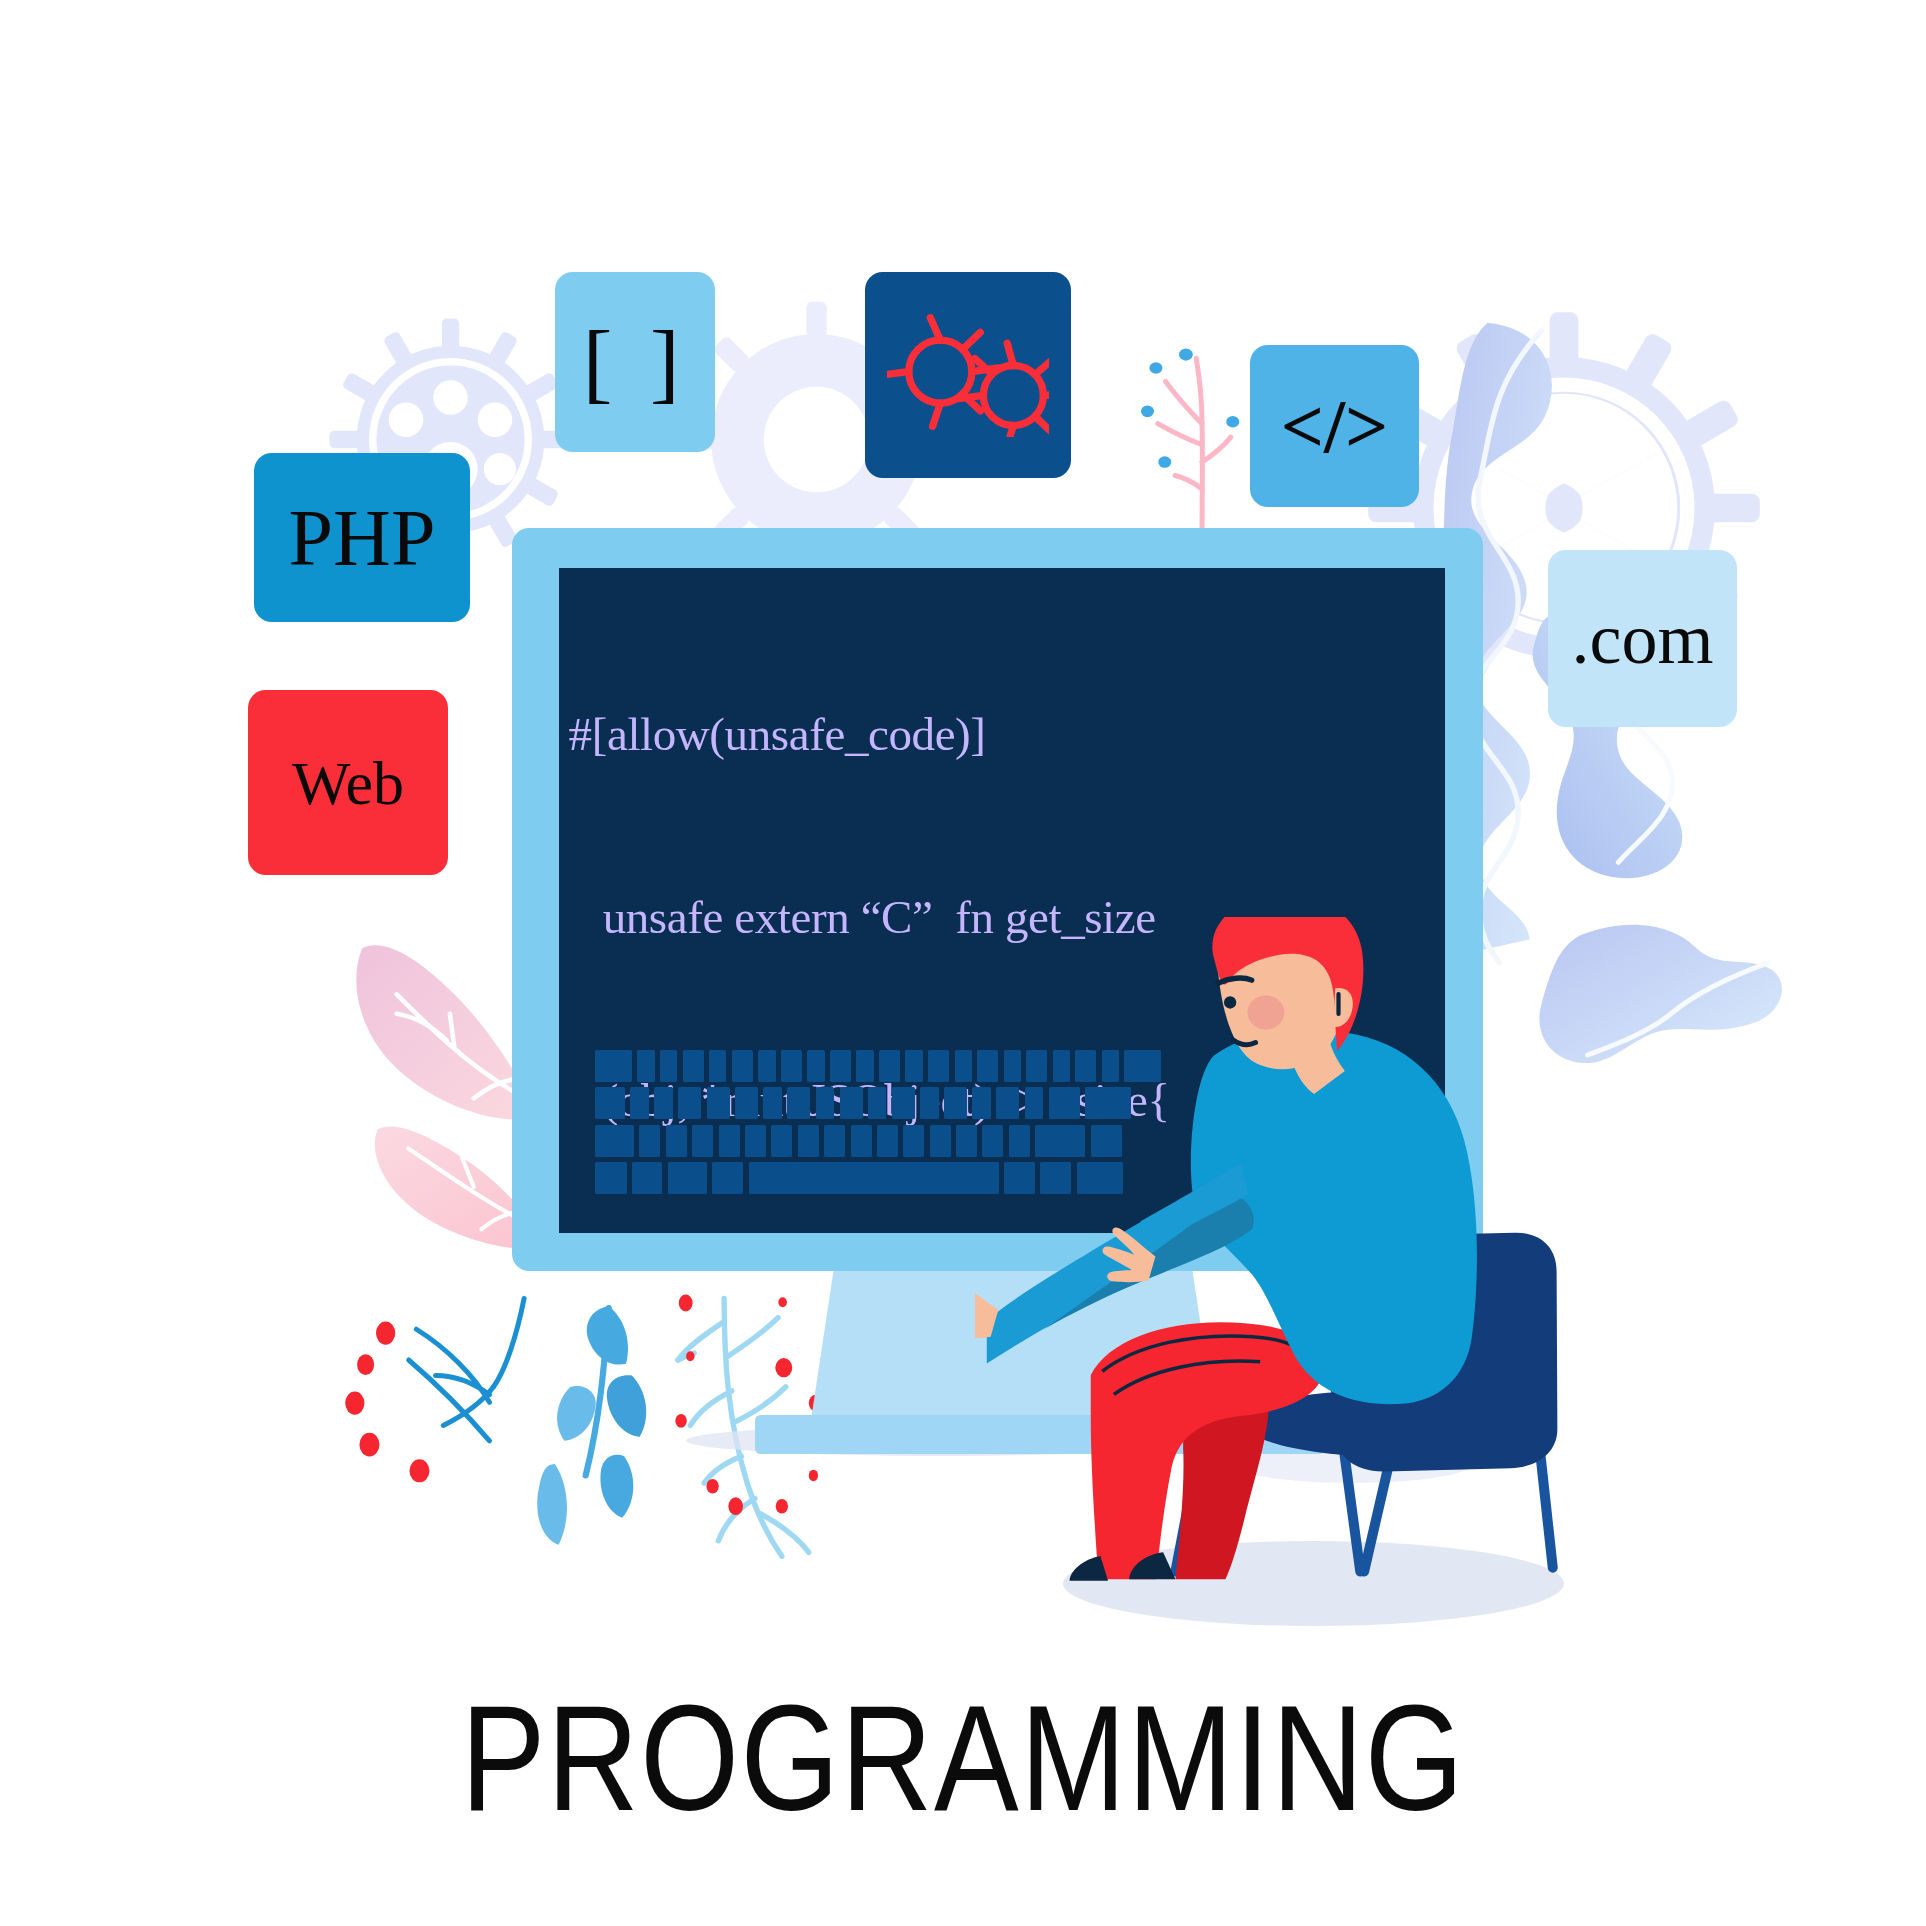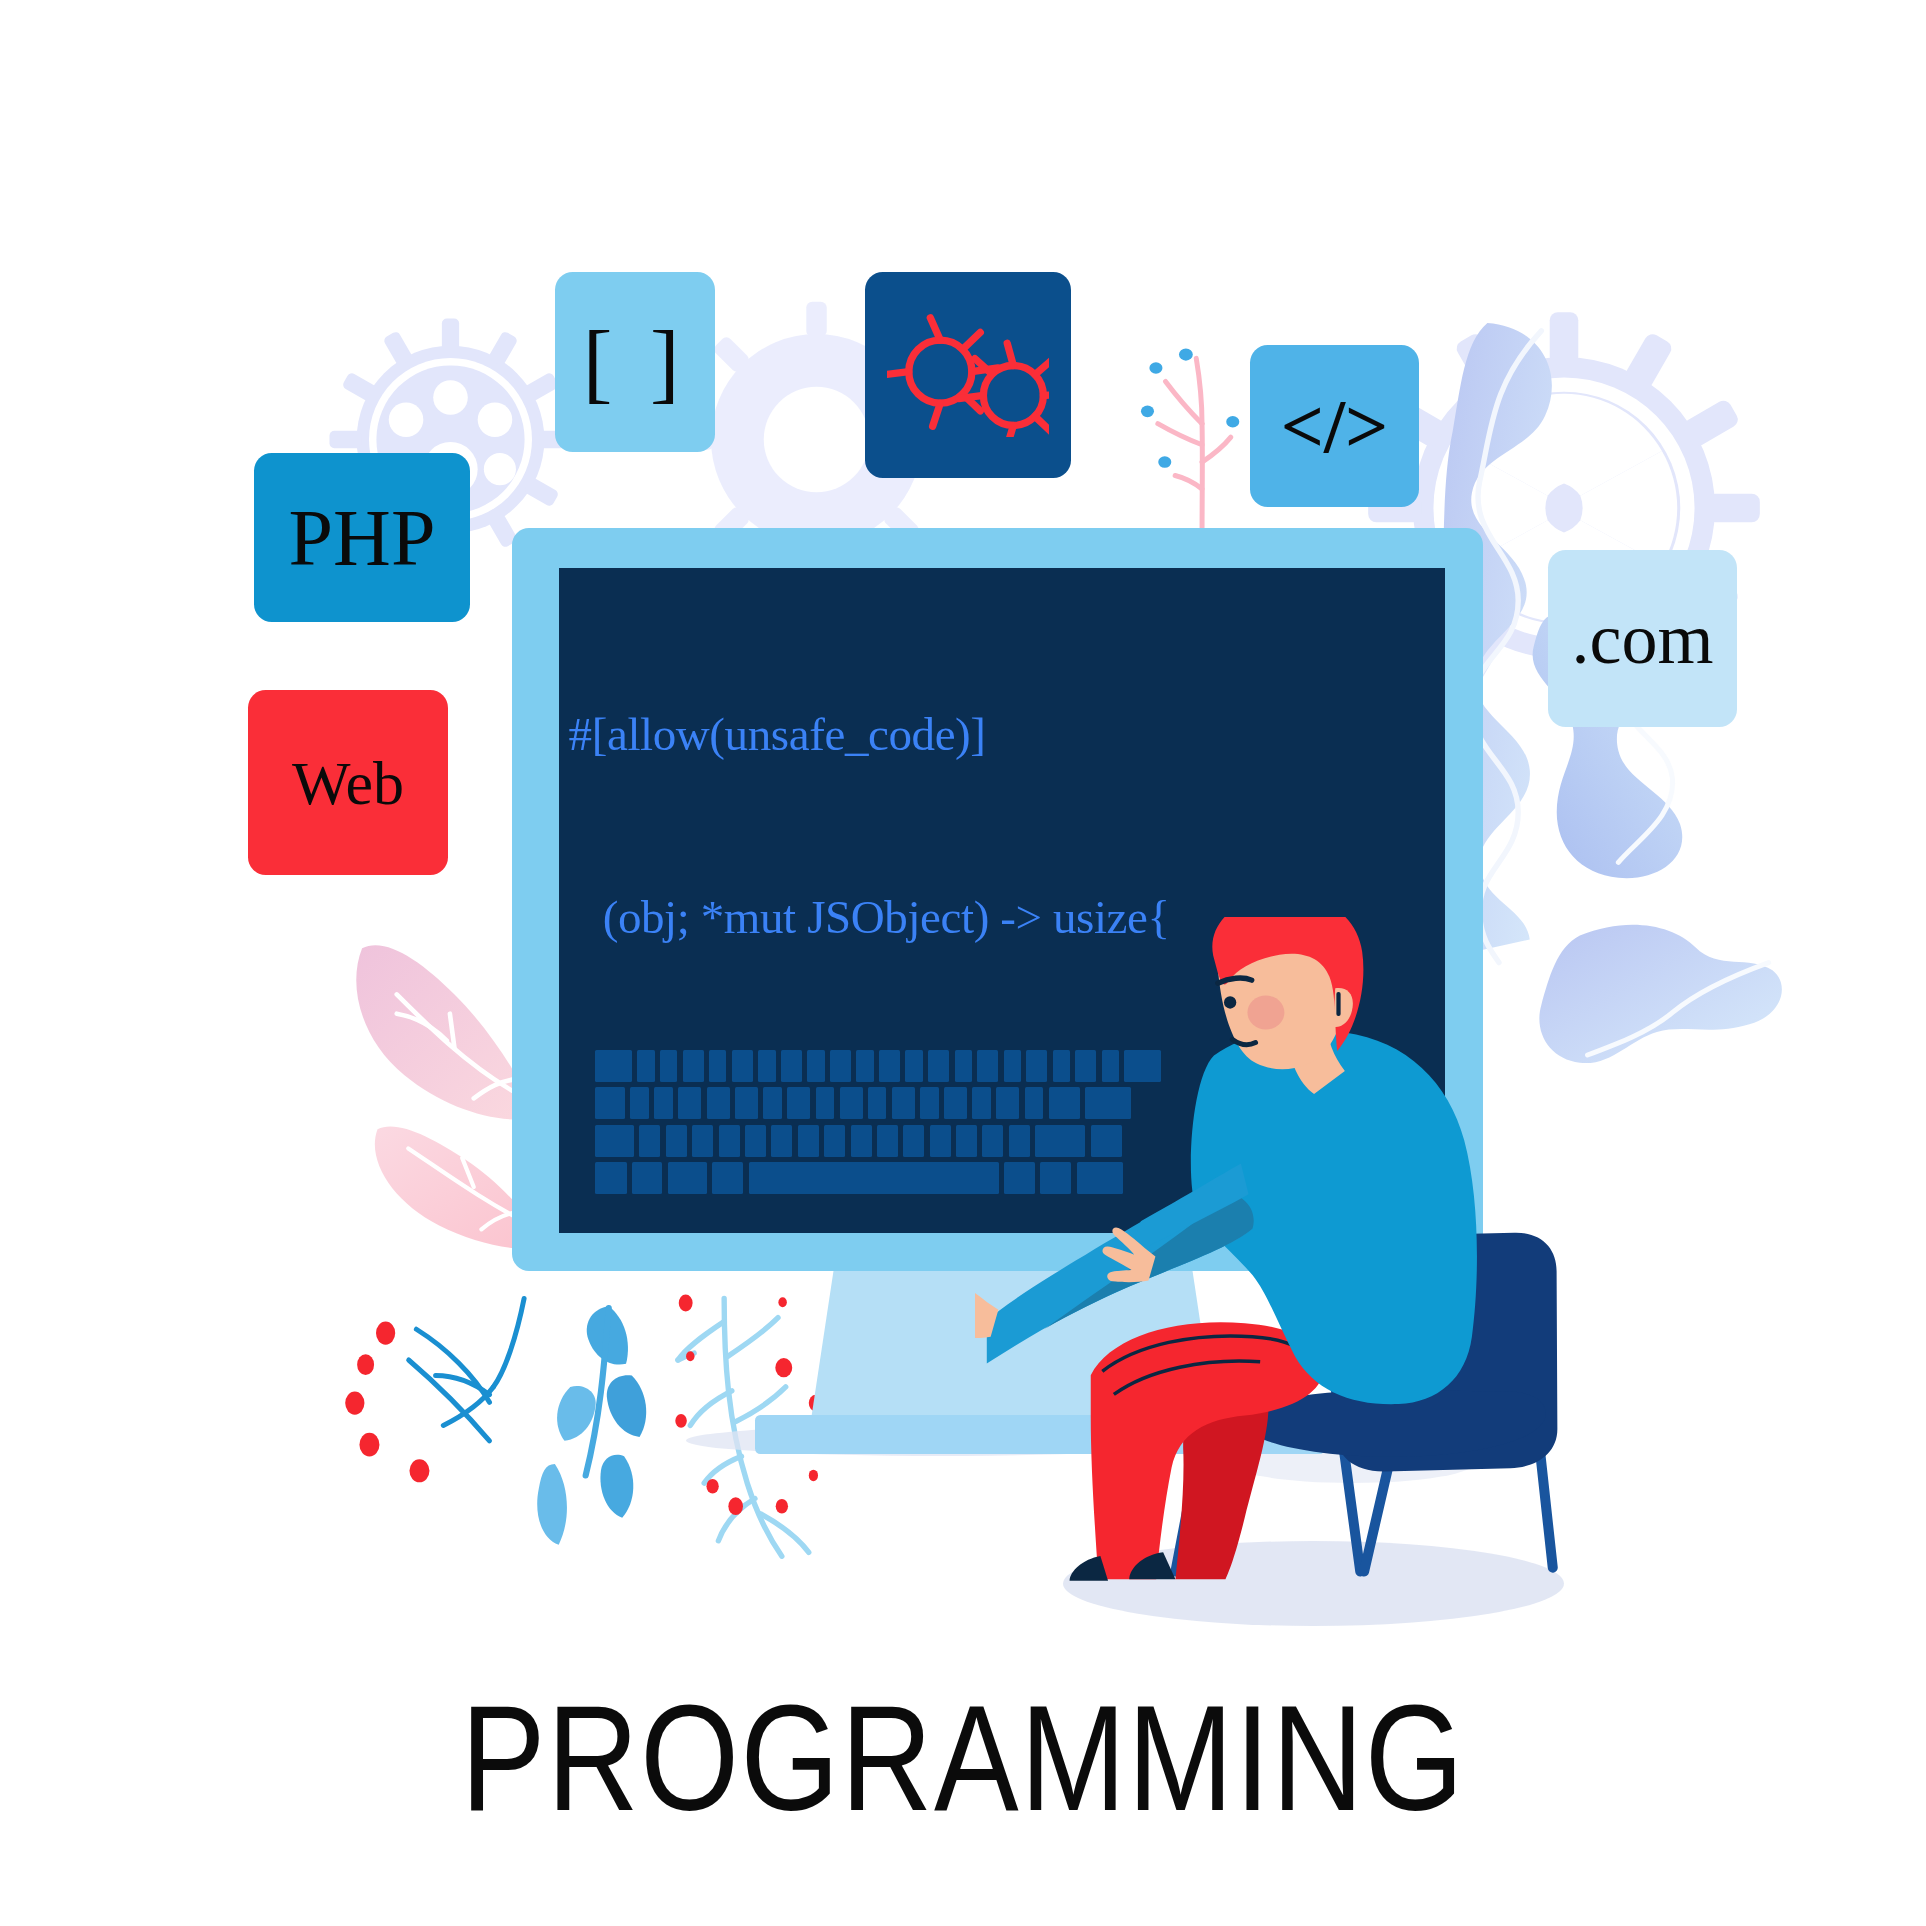--- a/index.html
+++ b/index.html
@@ -25,21 +25,21 @@
   #monitor-body{
     position:absolute;left:512px;top:528px;width:971px;height:743px;
     background:#7ECDF0;border-radius:17px;
   }
   #monitor-screen{
     position:absolute;left:559px;top:568px;width:886px;height:665px;
     background:#0A2E52;overflow:hidden;
   }
   #code-block{
     position:absolute;left:9.6px;top:13.5px;width:867px;
-    color:#3b82f6;font-family:"Liberation Serif",serif;
+    color:#c4b5fd;font-family:"Liberation Serif",serif;
     font-size:47px;line-height:1.30;letter-spacing:-0.4px;white-space:pre;
   }
   #code-block div{display:block;}
   #keyboard{position:absolute;left:595px;top:1050px;width:582px;height:166px;}
   #keyboard .krow{display:flex;gap:5.4px;margin-bottom:5.4px;}
   #keyboard .key{background:#0B4E8C;height:32px;border-radius:1.5px;}
 
   #monitor-stand{
     position:absolute;left:809px;top:1271px;width:408px;height:162px;
     background:#B5DFF6;
@@ -293,20 +293,21 @@
 
   <div class="shadow" style="left:686px;top:1425px;width:508px;height:31px;opacity:.75;"></div>
   <div class="shadow" style="left:1063px;top:1541px;width:501px;height:85px;opacity:.9;"></div>
   <div class="shadow" style="left:1229px;top:1441px;width:247px;height:42px;opacity:.55;"></div>
 
   <div id="monitor-body"></div>
 
   <div id="monitor-screen">
     <div id="code-block">
       <div>#[allow(unsafe_code)]</div>
+      <div>   unsafe extern “C”  fn get_size</div>
       <div>   (obj; *mut JSObject) -&gt; usize{</div>
       
       
     </div>
   </div>
 
   <div id="keyboard">
     <div class="krow">
       <div class="key" style="width:37px;"></div>
       <div class="key" style="width:17.3px;"></div>

